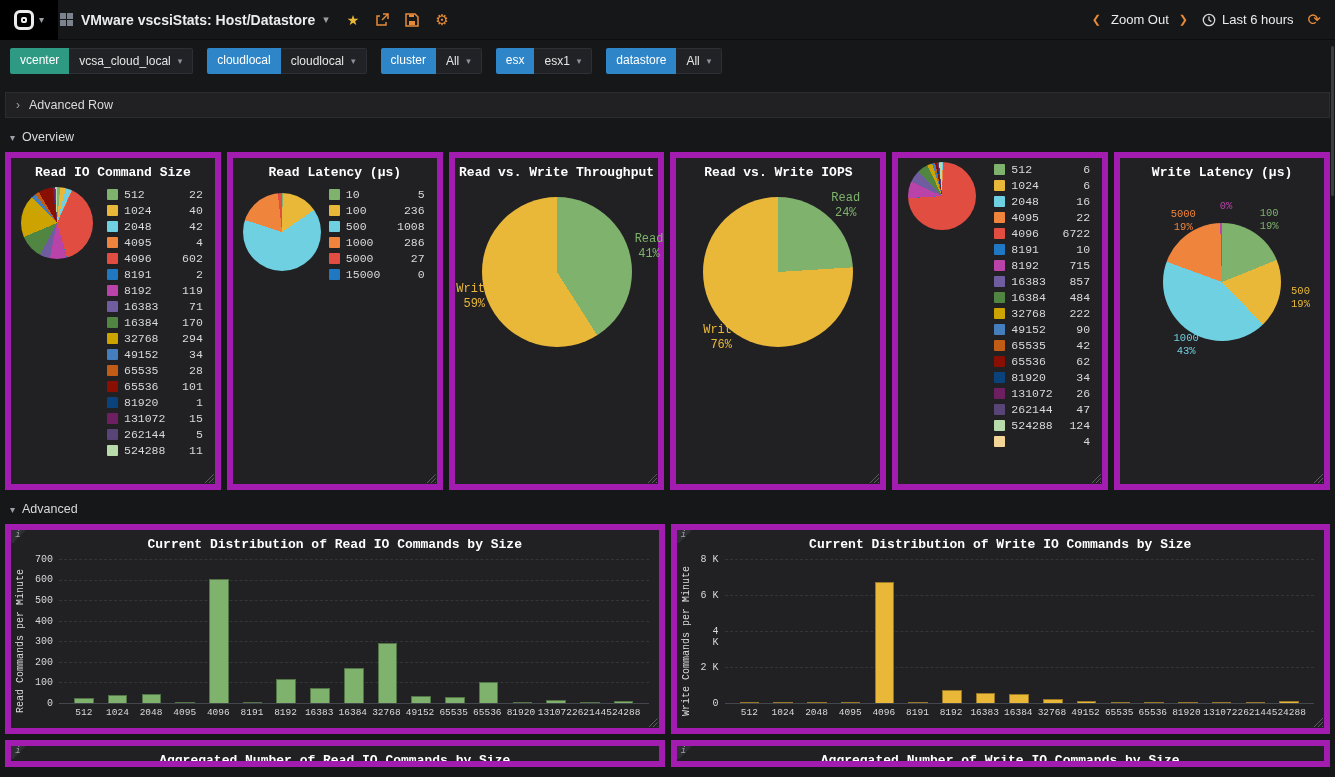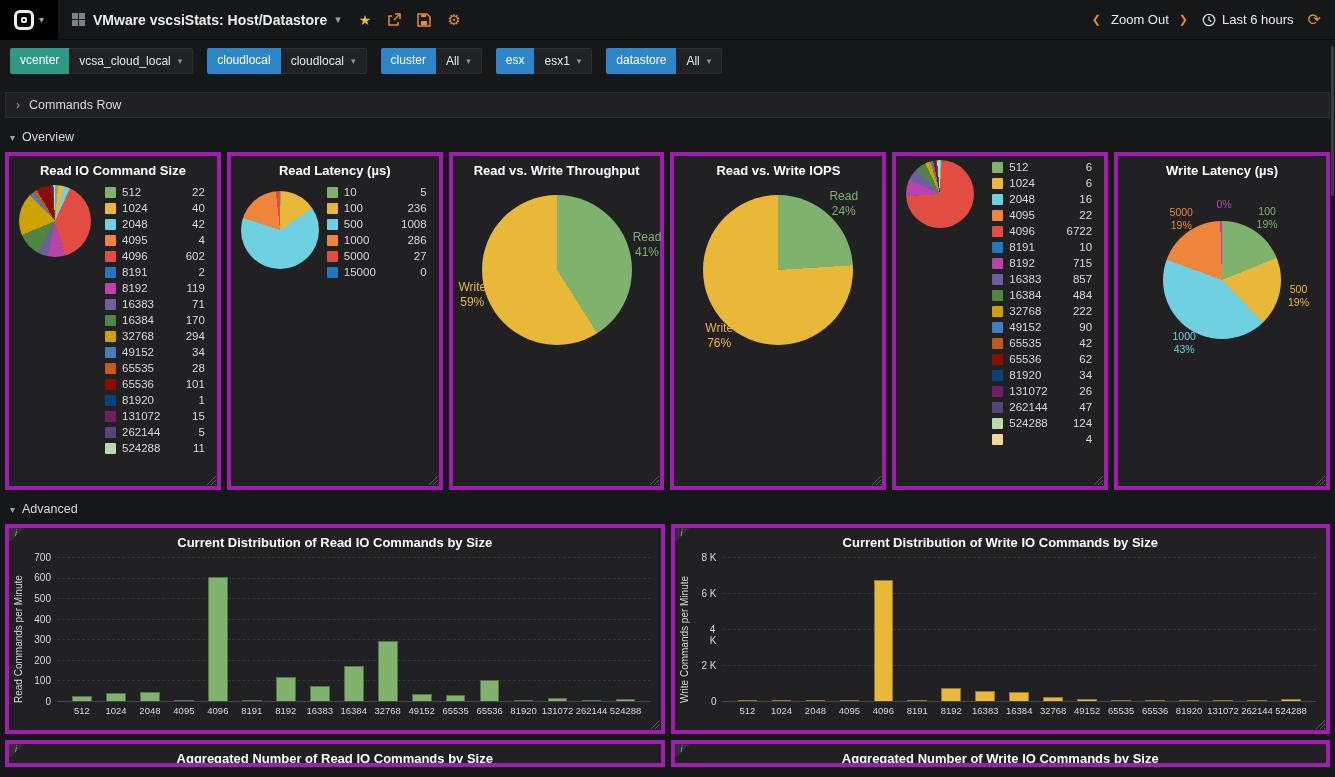--- a/index.html
+++ b/index.html
@@ -8,21 +8,21 @@
     width:1335px; height:777px; overflow:hidden;
     background:#161719; color:#d8d9da;
     font-family:"Liberation Sans", sans-serif;
   }
   
   .navbar { height:40px; display:flex; align-items:center; background:#161719; border-bottom:1px solid #0c0d0f; }
   .logo-btn { width:58px; height:40px; background:#000; display:flex; align-items:center; justify-content:center; gap:5px; cursor:pointer; flex:none; }
   .logo-glyph { width:20px; height:20px; border:3px solid #ececec; border-radius:6px; display:flex; align-items:center; justify-content:center; }
   .logo-dot { width:6px; height:6px; border:2px solid #ececec; border-radius:2px; }
   .logo-caret { color:#9aa0a6; font-size:10px; }
-  .title-group { display:flex; align-items:center; gap:8px; margin-left:14px; cursor:pointer; }
+  .title-group { display:flex; align-items:center; gap:8px; margin-left:2px; cursor:pointer; }
   .dash-title { font-size:14px; font-weight:bold; color:#ececec; }
   .title-caret { color:#9aa0a6; font-size:11px; }
   .nav-icons { display:flex; align-items:center; gap:16px; margin-left:18px; }
   .nav-icons > span, .nav-icons > svg { cursor:pointer; }
   .icon-star { color:#eab839; font-size:14px; }
   .icon-gear { color:#e78a38; font-size:15px; }
   .nav-right { margin-left:auto; display:flex; align-items:center; gap:14px; padding-right:14px; font-size:13px; color:#ececec; }
   .zoom-group { display:flex; align-items:center; gap:10px; cursor:pointer; }
   .chev { color:#e78a38; font-size:11px; }
   .time-group { display:flex; align-items:flex-end; gap:6px; cursor:pointer; }
@@ -36,21 +36,21 @@
   .var-value { font-size:12px; color:#e6e6e6; background:#202226; border:1px solid #2c2f34; border-left:none; padding:5px 10px; border-radius:0 2px 2px 0; cursor:pointer; display:flex; align-items:center; gap:7px; }
   .var-value .vcaret { color:#8d939b; font-size:9px; }
   
   .dash-row-bar { margin:10px 5px 0; background:#212124; border:1px solid #2c2d31; height:26px; display:flex; align-items:center; gap:9px; padding:0 10px; font-size:12.5px; color:#d8d9da; cursor:pointer; }
   .row-chev { color:#9aa0a6; font-size:12px; }
   .section-header { display:flex; align-items:center; gap:7px; margin:12px 10px 8px; font-size:12.5px; color:#d8d9da; cursor:pointer; }
   .section-header .row-chev { font-size:10px; }
   
   .overview-grid { display:grid; grid-template-columns:repeat(6,1fr); gap:6px; margin:0 5px; }
   .adv-grid { display:grid; grid-template-columns:1fr 1fr; gap:6px; margin:6px 5px 0; }
-  .panel { background:#212124; border:4px solid #a21caf; position:relative; }
+  .panel { background:#212124; border:6px solid #a21caf; position:relative;font-family:Liberation Mono, monospace; }
   .overview-grid .panel { height:338px; }
   .panel-title { text-align:center; font-size:13px; font-weight:bold; color:#ffffff; padding:7px 4px 3px; white-space:nowrap; overflow:hidden; cursor:pointer; }
   .resize { position:absolute; right:1px; bottom:1px; width:10px; height:10px; cursor:nwse-resize;
             background:repeating-linear-gradient(-45deg,#5a5d62 0 1px,transparent 1px 3px);
             clip-path:polygon(100% 0,100% 100%,0 100%); }
   .info-corner { position:absolute; top:0; left:0; width:14px; height:13px; font-size:9px; font-style:italic; color:#9aa0a6; display:flex; align-items:flex-start; justify-content:center; cursor:pointer; background:linear-gradient(135deg,#2e3034 55%,transparent 56%); }
   
   .pl-body { display:flex; padding:2px 8px 0 10px; }
   .pie-col { width:86px; flex:none; }
   .pie { border-radius:50%; }
@@ -174,21 +174,21 @@
     <span class="var-label blue">datastore</span>
     <span class="var-value">
         <span>All</span>
         <span class="vcaret">▾</span>
       </span>
   </div>
 </div>
 
 <div class="dash-row-bar">
   <span class="row-chev">›</span>
-  <span>Commands Row</span>
+  <span>Advanced Row</span>
 </div>
 
 <div class="section-header">
   <span class="row-chev">▾</span>
   <span>Overview</span>
 </div>
 
 <div class="overview-grid">
 
   <section class="panel">

